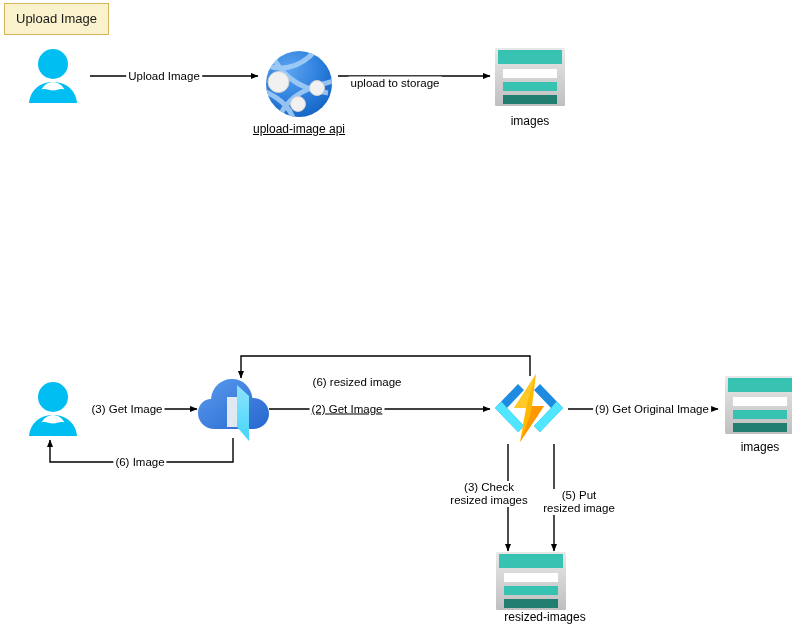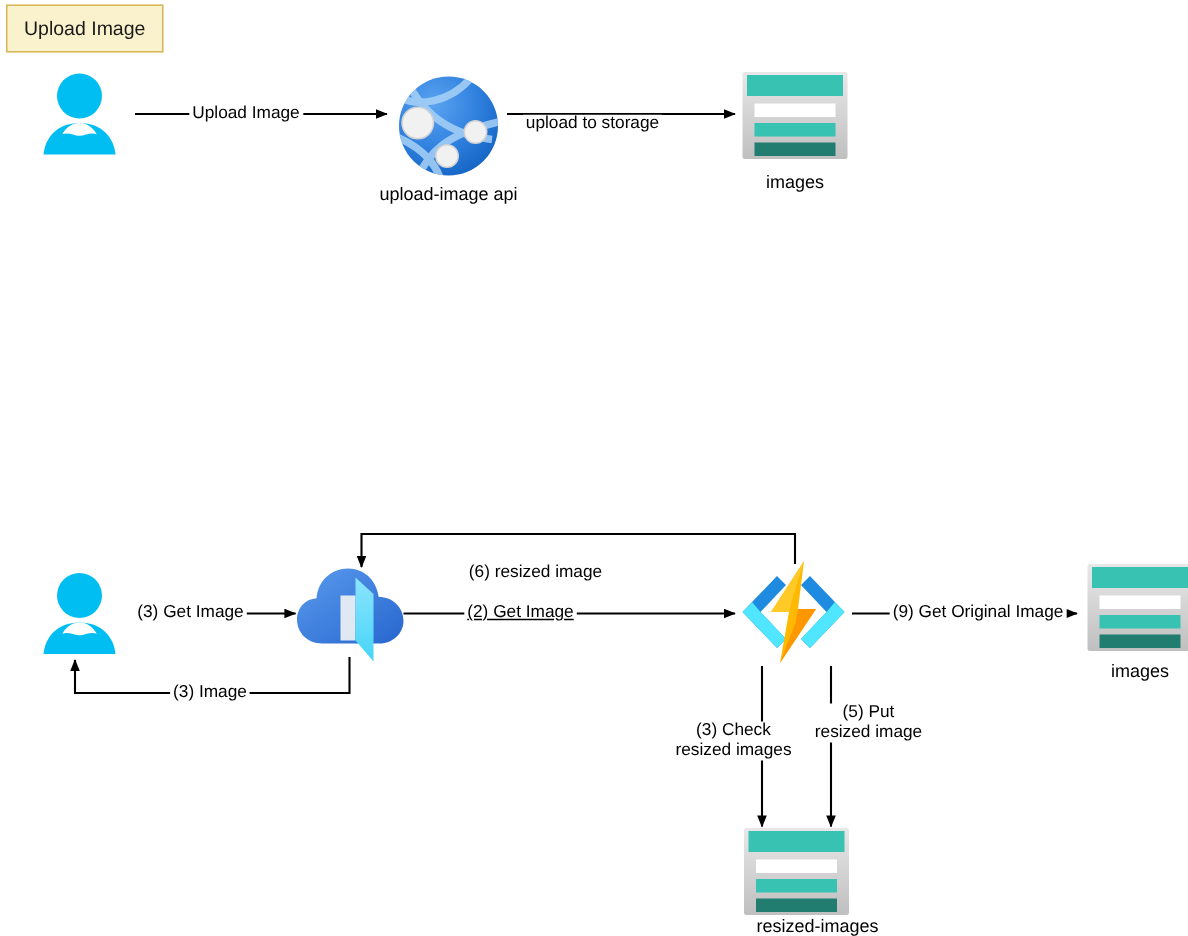--- a/index.html
+++ b/index.html
@@ -137,21 +137,21 @@
         <path d="M -6 12 C 14 28 40 22 56 0"></path>
         <path d="M 4 -4 C 16 26 34 42 66 46"></path>
         <path d="M 14 78 C 22 54 36 42 72 34"></path>
         <path d="M 2 44 C 20 52 30 62 34 80"></path>
       </g>
       <circle cx="16.5" cy="35" r="10.5" fill="#F1F1F1" stroke="#D2D2D2" stroke-width="1"></circle>
       <circle cx="55" cy="41" r="7.5" fill="#F1F1F1" stroke="#D2D2D2" stroke-width="1"></circle>
       <circle cx="36" cy="57" r="7.5" fill="#F1F1F1" stroke="#D2D2D2" stroke-width="1"></circle>
     </svg>
   </div>
-  <div class="node-caption" style="left:299px; top:122px;">upload-image api</div>
+  <div class="node-caption" style="left:299px; top:122px;text-decoration:underline;">upload-image api</div>
 
   <div class="icon-node" style="left:495px; top:48px;">
     <svg width="70" height="58" viewBox="0 0 70 58">
       <defs>
         <linearGradient id="stgBg1" x1="0" y1="0" x2="0" y2="1">
           <stop offset="0%" stop-color="#E8E8E8"></stop>
           <stop offset="100%" stop-color="#BFBFBF"></stop>
         </linearGradient>
       </defs>
       <rect x="0" y="0" width="70" height="58" rx="1.5" fill="url(#stgBg1)"></rect>
@@ -244,20 +244,20 @@
 
   <div class="edge-label" style="left:127px; top:409px;">(3) Get Image</div>
 
   <div class="edge-label" style="left:347px; top:409px;text-decoration:underline;">(2) Get Image</div>
 
   <div class="edge-label two-line" style="left:489px; top:494px;">(3) Check
 resized images</div>
 
   <div class="edge-label" style="left:652px; top:409px;">(9) Get Original Image</div>
 
-  <div class="edge-label two-line" style="left:579px; top:482px;">(5) Put
+  <div class="edge-label two-line" style="left:579px; top:502px;">(5) Put
 resized image</div>
 
   <div class="edge-label" style="left:357px; top:382px;">(6) resized image</div>
 
-  <div class="edge-label" style="left:140px; top:462px;">(3) Image</div>
+  <div class="edge-label" style="left:140px; top:462px;">(6) Image</div>
 
 </div>
 
 </body></html>

